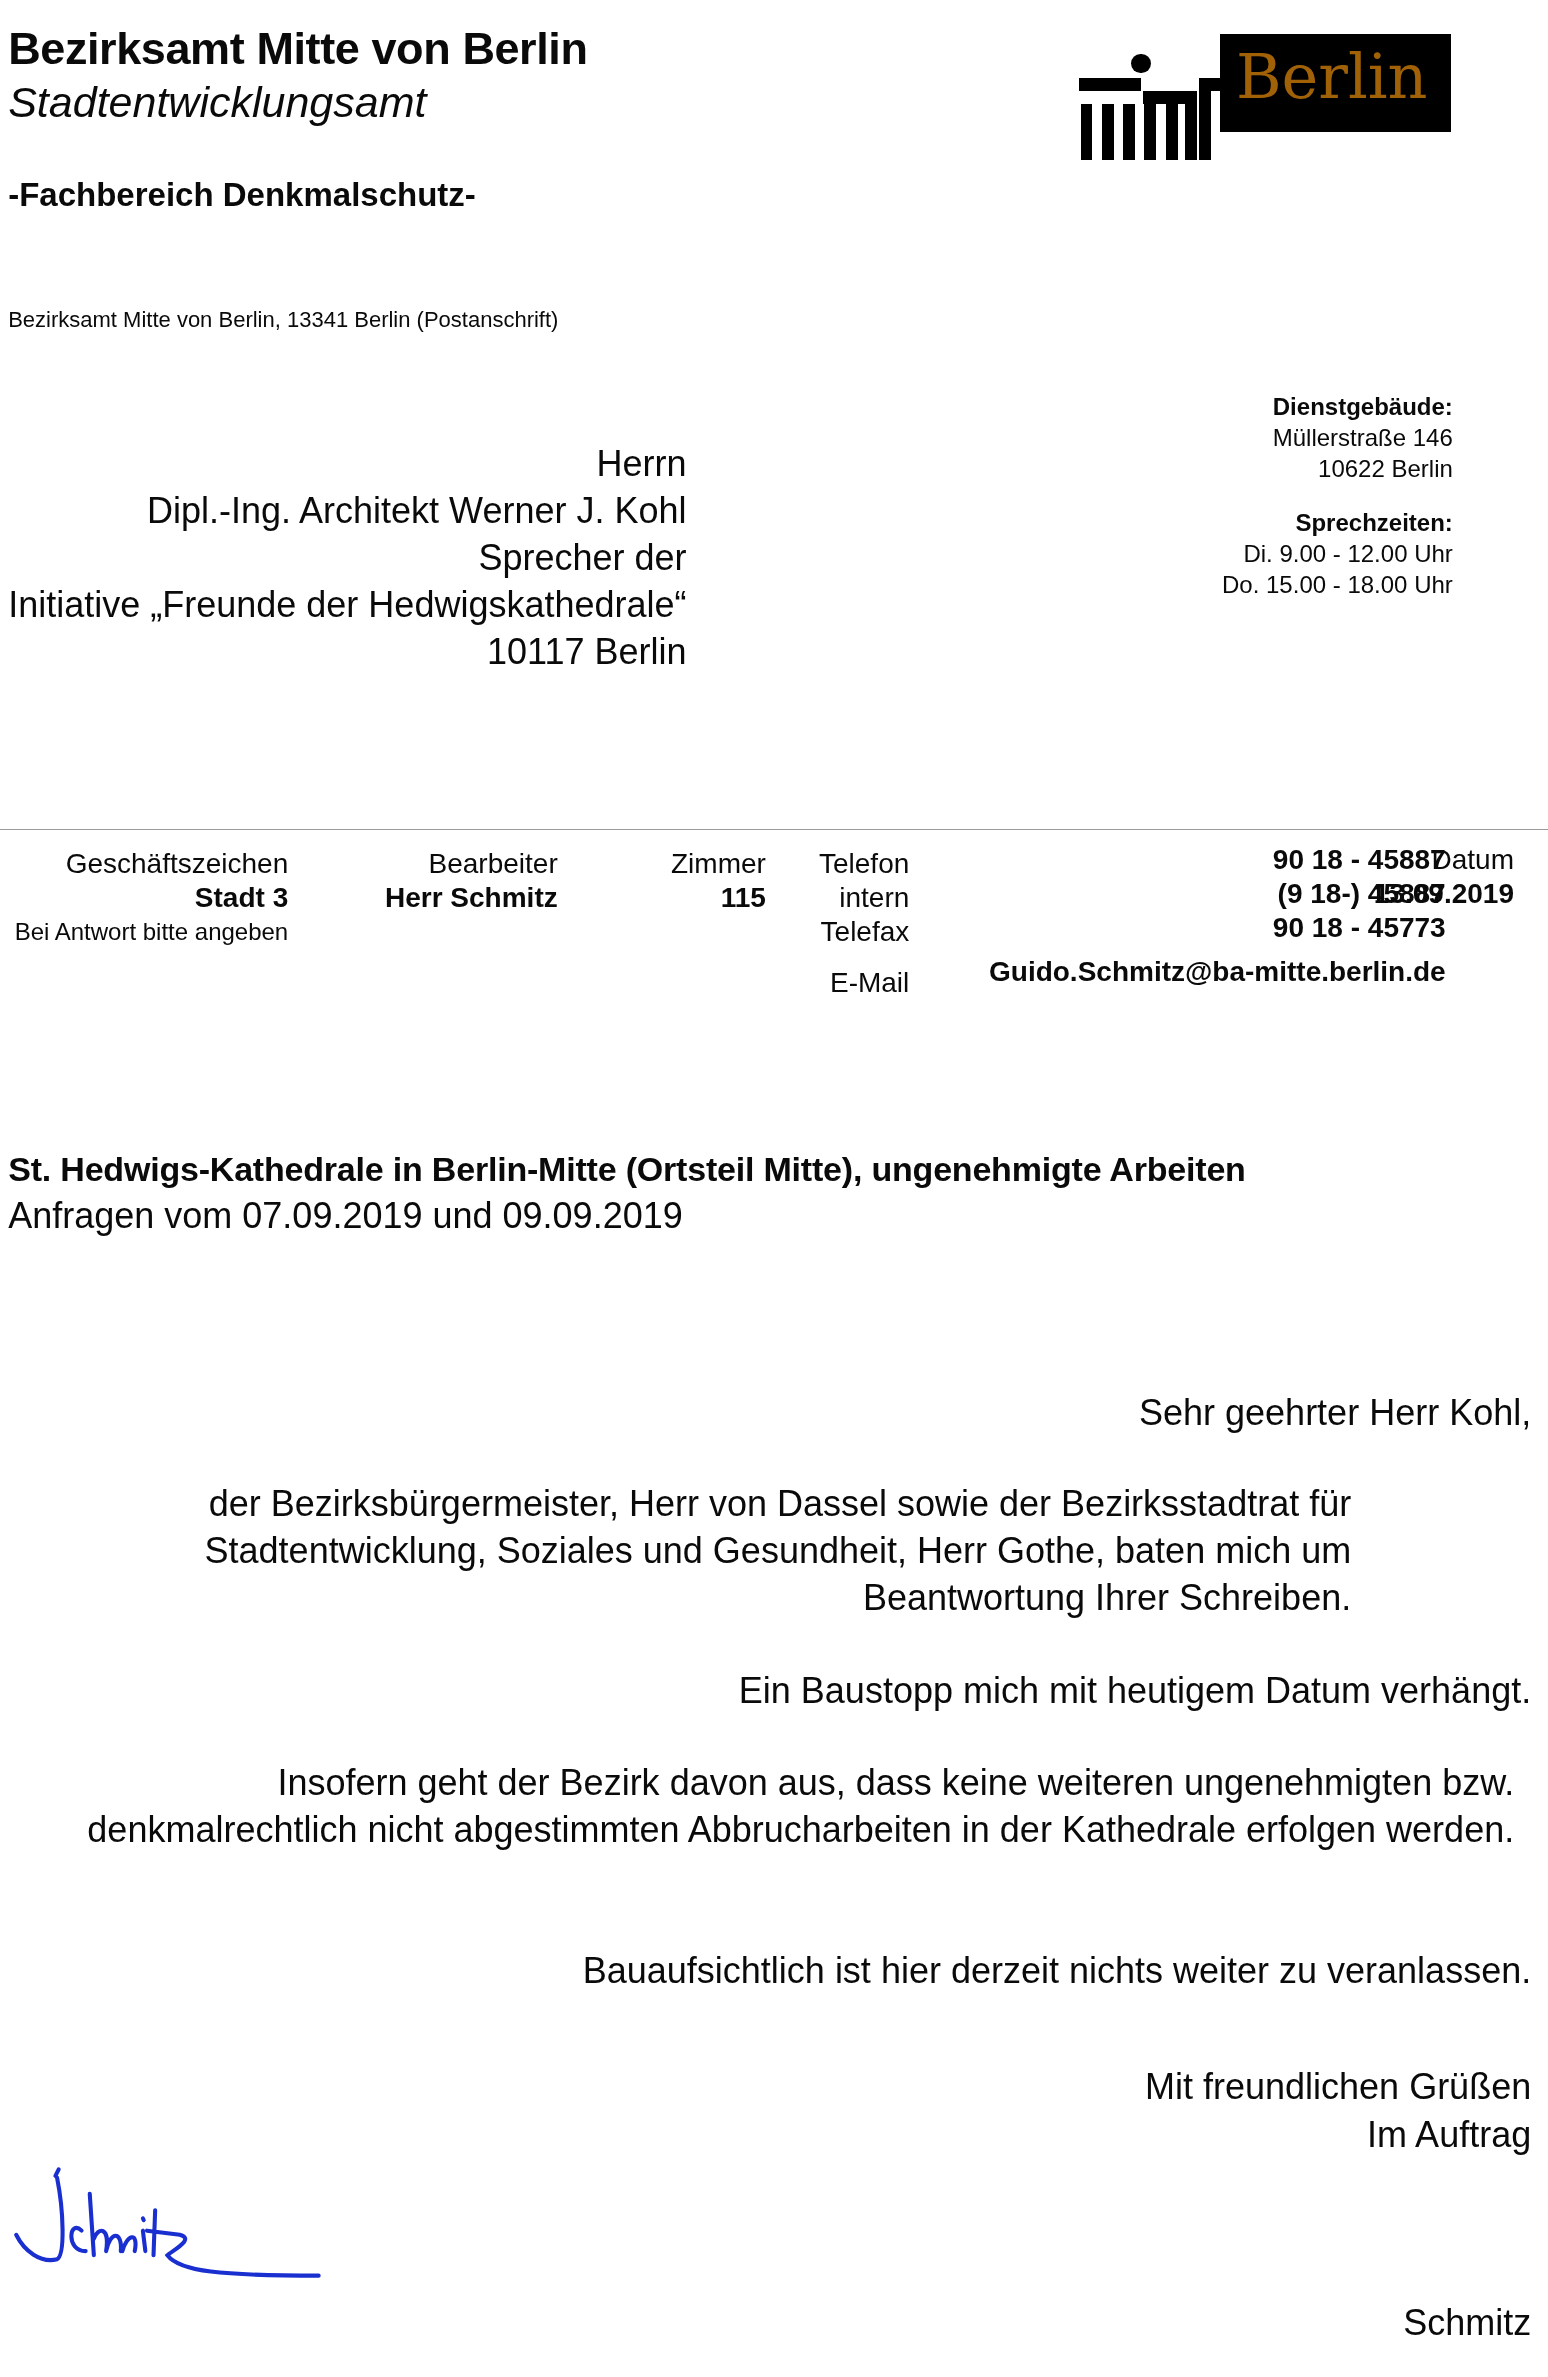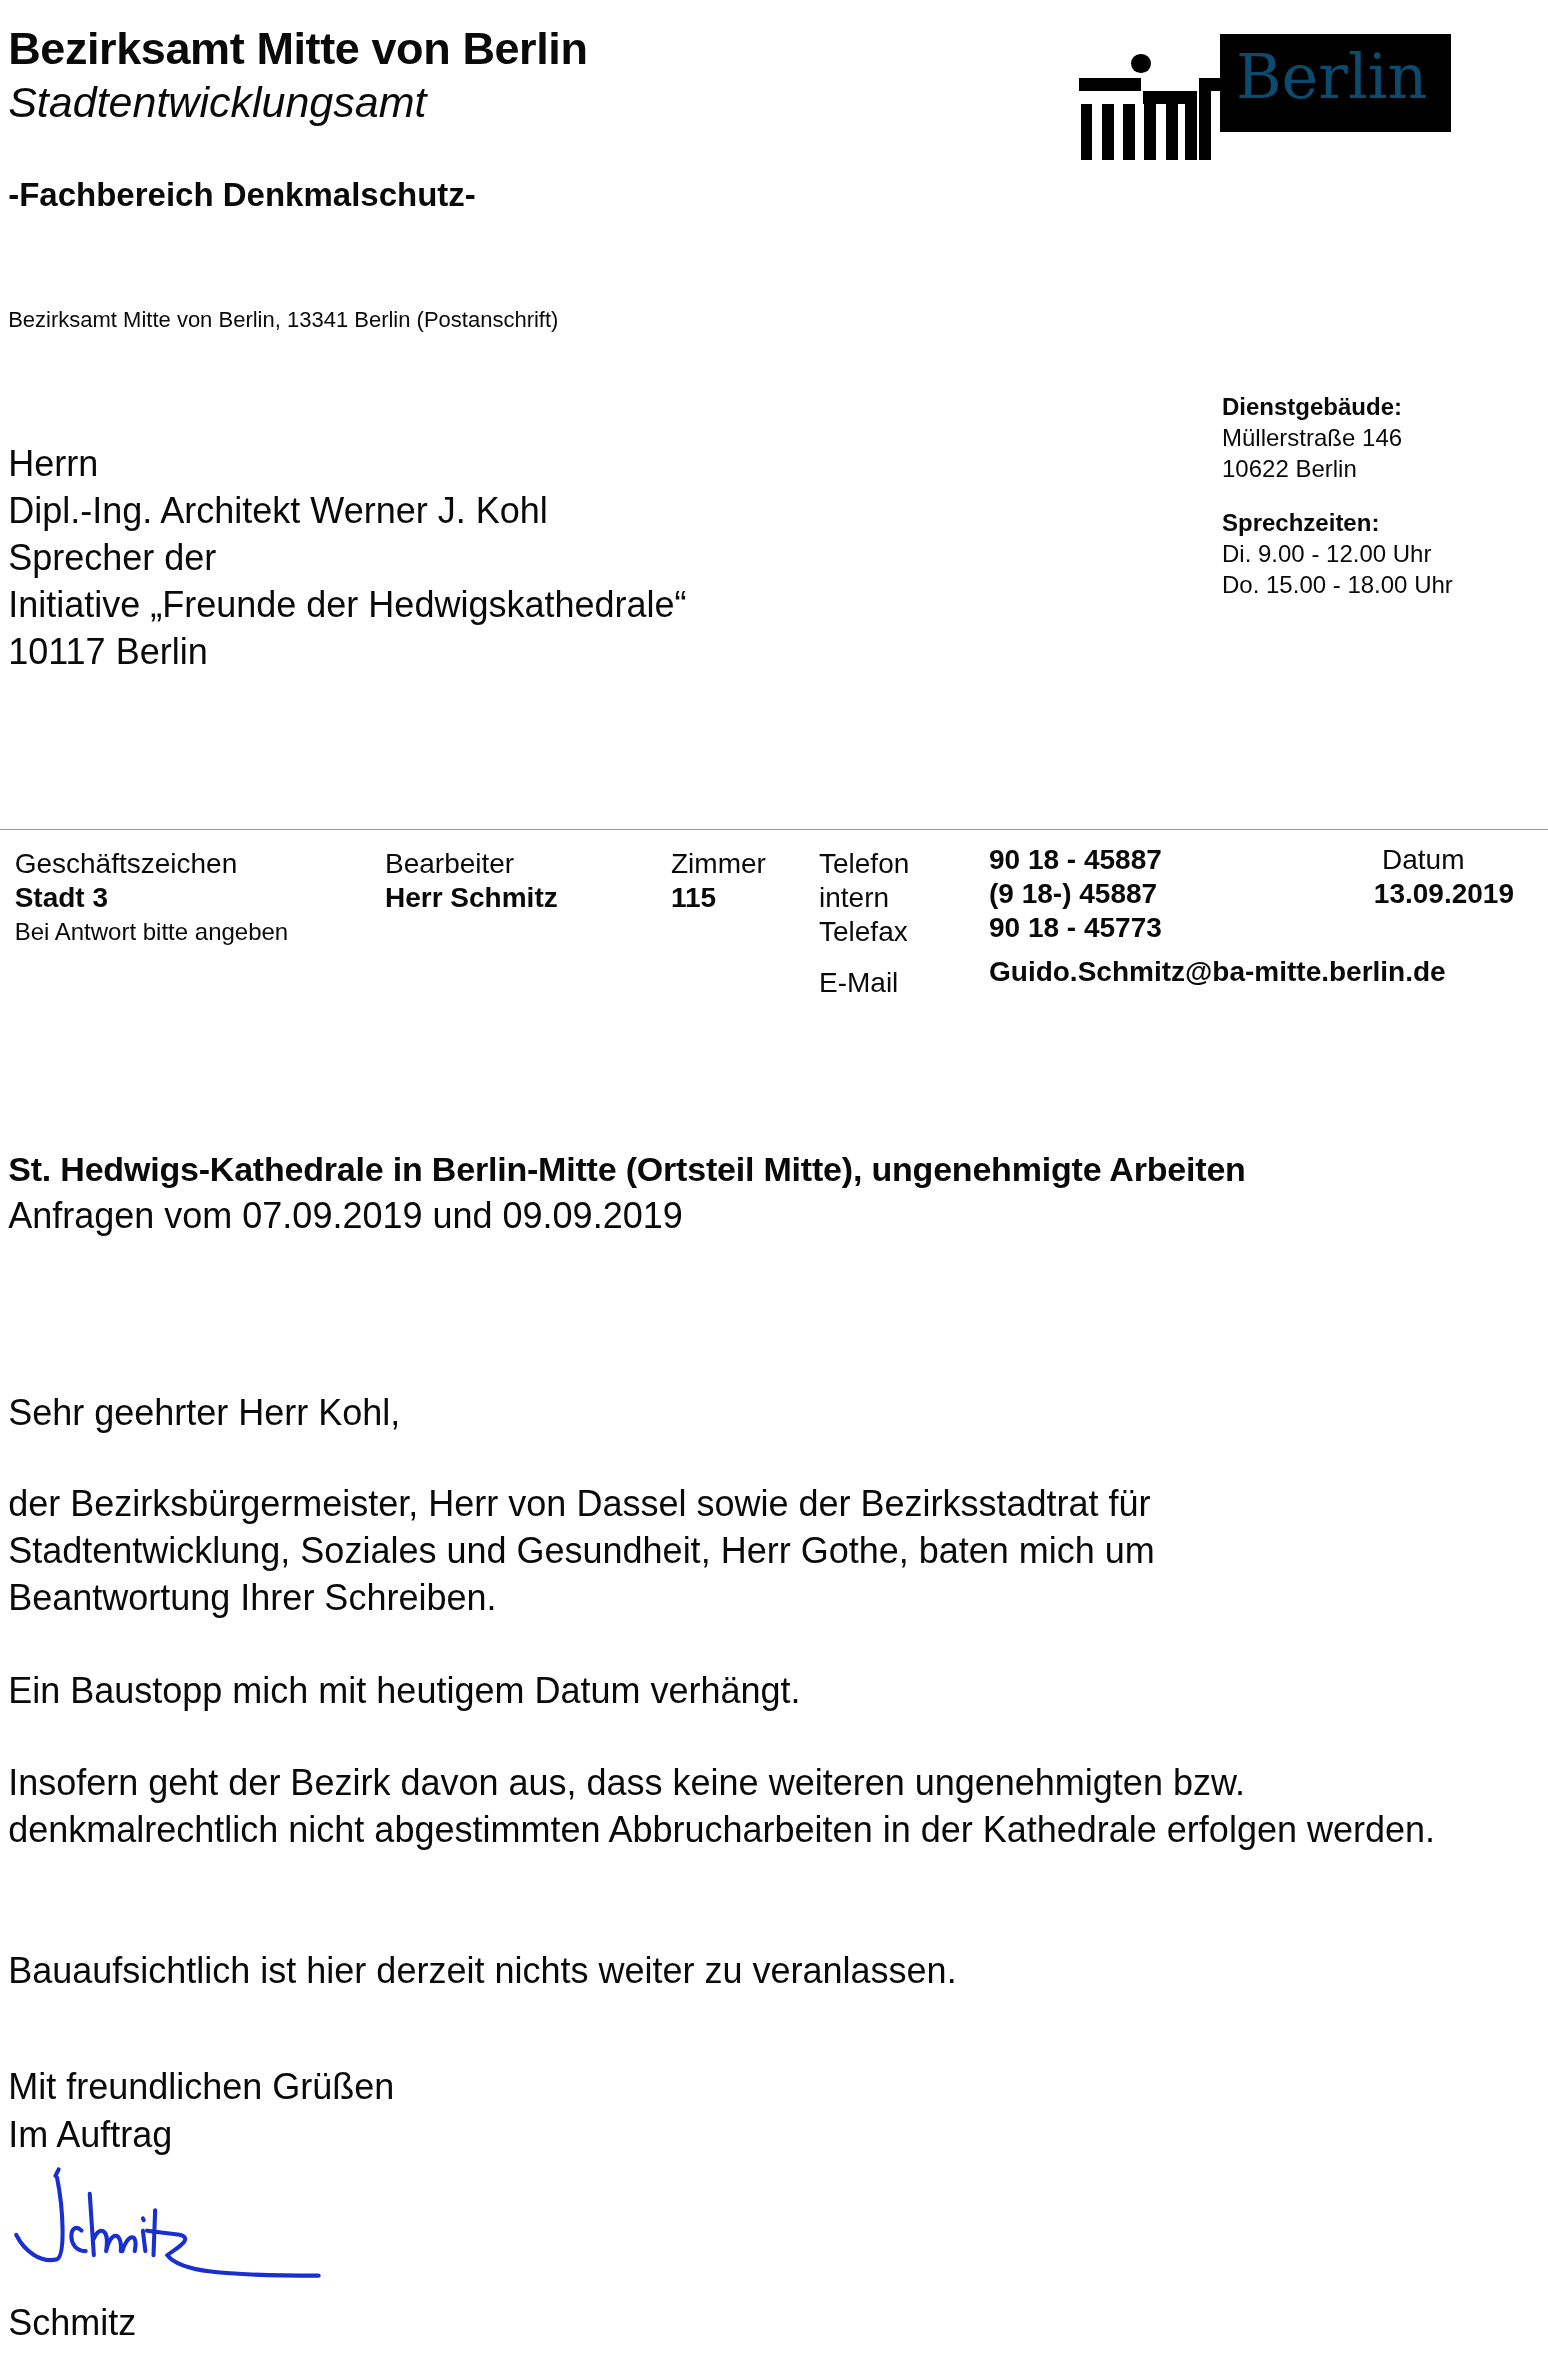--- a/index.html
+++ b/index.html
@@ -1,31 +1,31 @@
 <!DOCTYPE html>
 <html style="font-size:13px"><head>
 <meta charset="utf-8">
 <style>
   html, body { margin: 0; padding: 0; }
   body {
     width: 1549px; height: 2377px; background: #ffffff; color: #0a0a0a;
     font-family: "Liberation Sans", sans-serif; position: relative; overflow: hidden;
   }
-  .abs { position: absolute; }
+  .abs { position: absolute; text-align: right; }
   .bold { font-weight: bold; }
 
   
   #org-name { left: 8.2px; top: 23px; font-size: 45px; font-weight: bold; letter-spacing: -0.4px; }
   #org-dept { left: 8.2px; top: 78px; font-size: 43px; font-style: italic; }
   #org-unit { left: 8.2px; top: 176px; font-size: 33px; font-weight: bold; }
 
   
   #logo { left: 1079px; top: 34px; width: 409px; height: 131px; }
   #logo .box { position: absolute; left: 141px; top: 0; width: 231px; height: 98px; background: #000; }
-  #logo .word { position: absolute; left: 157px; top: 11.5px; color: #0c4a6e; font-family: "DejaVu Serif", serif; font-size: 62px; line-height: 1; }
+  #logo .word { position: absolute; left: 157px; top: 11.5px; color: #a16207; font-family: "DejaVu Serif", serif; font-size: 62px; line-height: 1; }
   #logo .beam1 { position: absolute; left: 0; top: 44px; width: 62px; height: 13px; background: #000; }
   #logo .beam2 { position: absolute; left: 64px; top: 57px; width: 54px; height: 13px; background: #000; }
   #logo .beam3 { position: absolute; left: 120px; top: 44px; width: 24.6px; height: 13px; background: #000; }
   #logo .dot { position: absolute; left: 52px; top: 19.6px; width: 19.6px; height: 19.6px; border-radius: 50%; background: #000; }
   #logo .col { position: absolute; top: 70px; width: 11.5px; height: 56px; background: #000; }
 
   #postal { left: 8.2px; top: 307px; font-size: 22px; }
 
   
   #recipient { left: 8.2px; top: 440px; font-size: 36px; line-height: 47px; }

